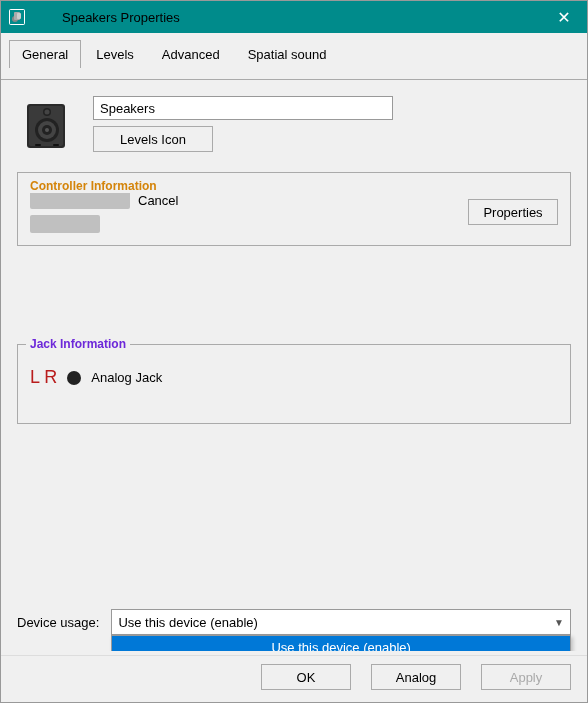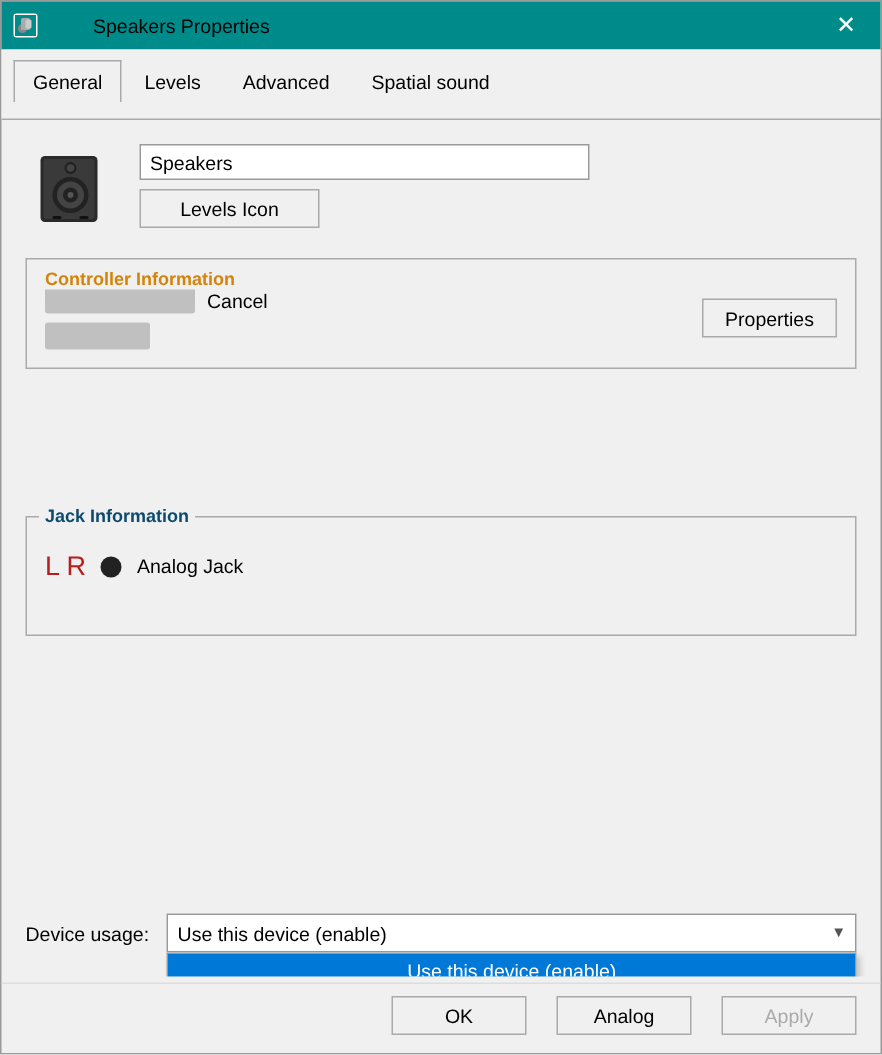--- a/index.html
+++ b/index.html
@@ -215,21 +215,21 @@
       min-height: 80px;
     }
 
     .jack-section-label {
       position: absolute;
       top: -8px;
       left: 8px;
       background: #f0f0f0;
       padding: 0 4px;
       font-size: 12px;
-      color: #0c4a6e;
+      color: #6d28d9;
       font-weight: 600;
     }
 
     .jack-row {
       display: flex;
       align-items: center;
       gap: 10px;
       margin-top: 10px;
     }
 

